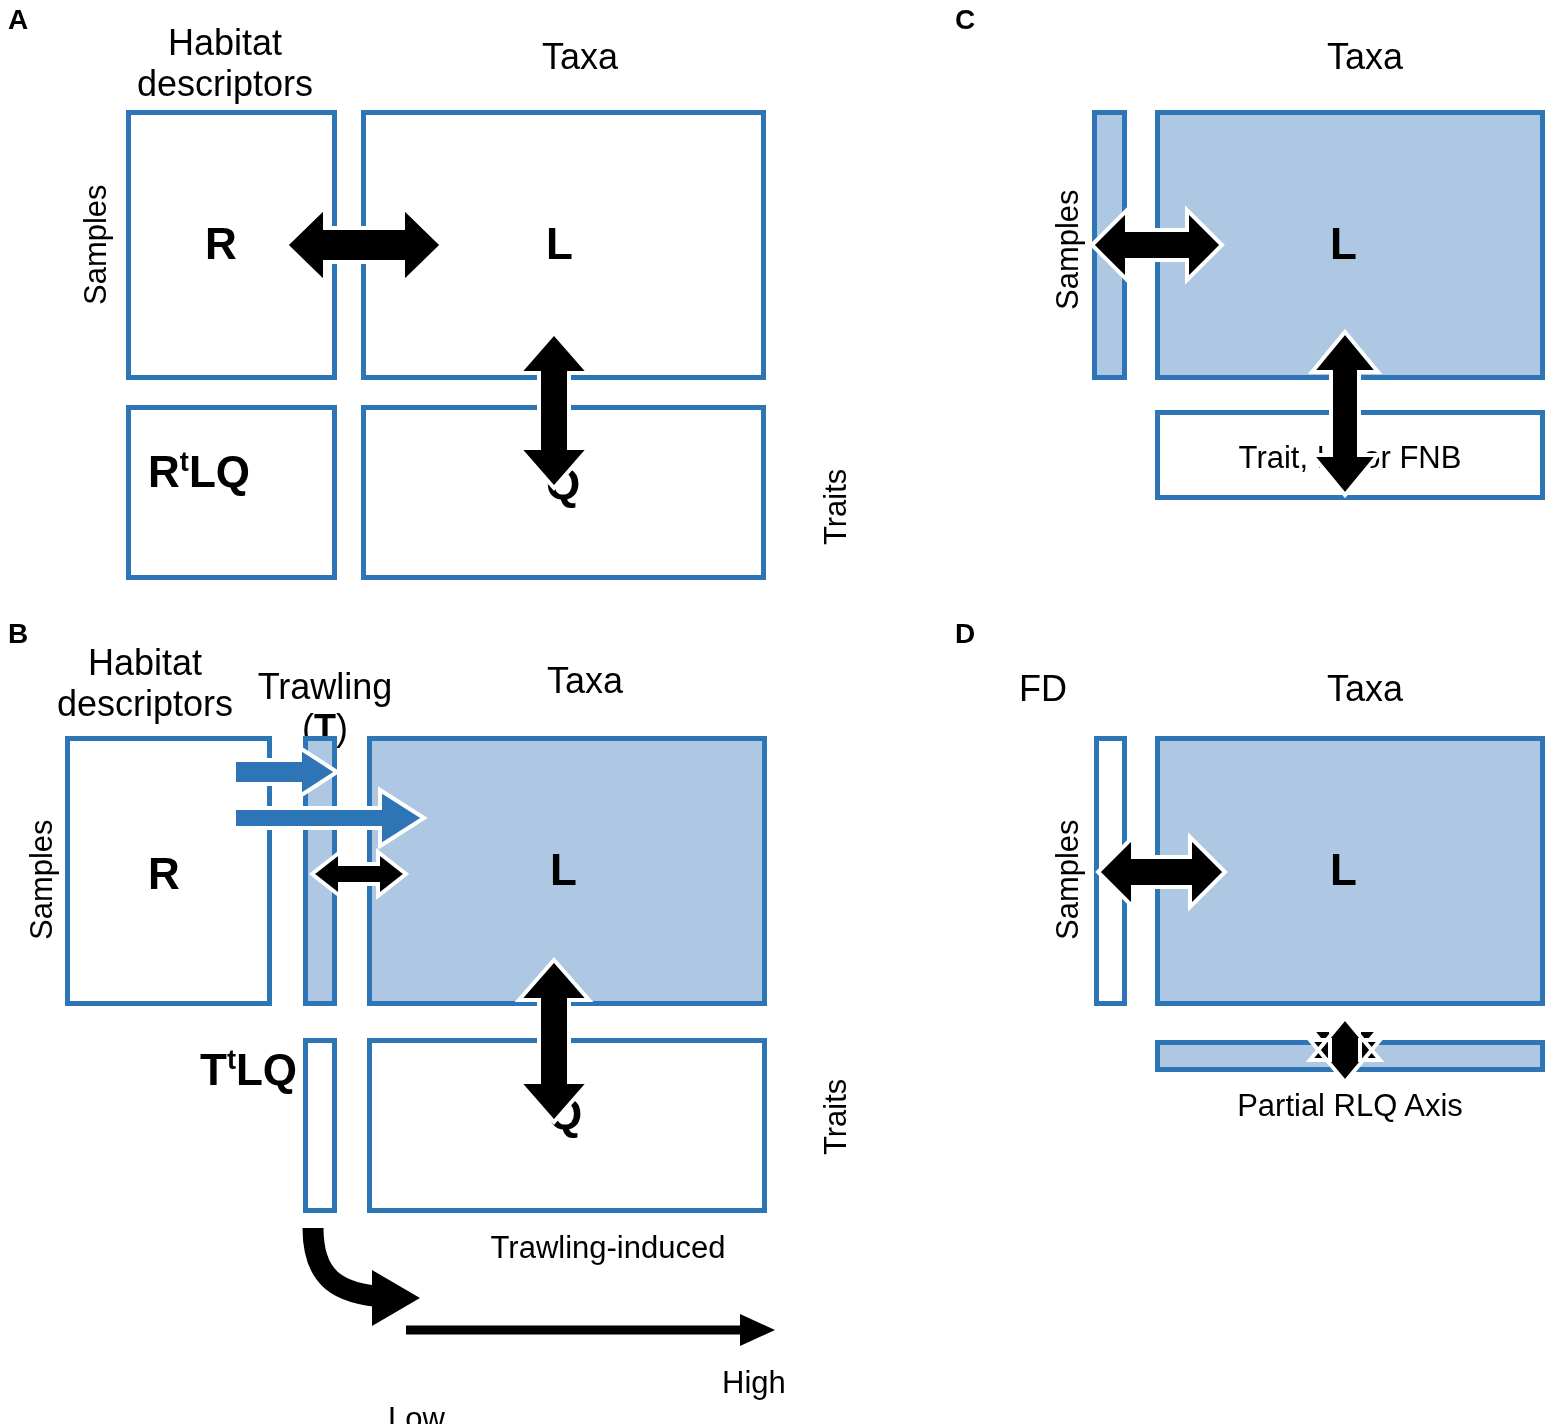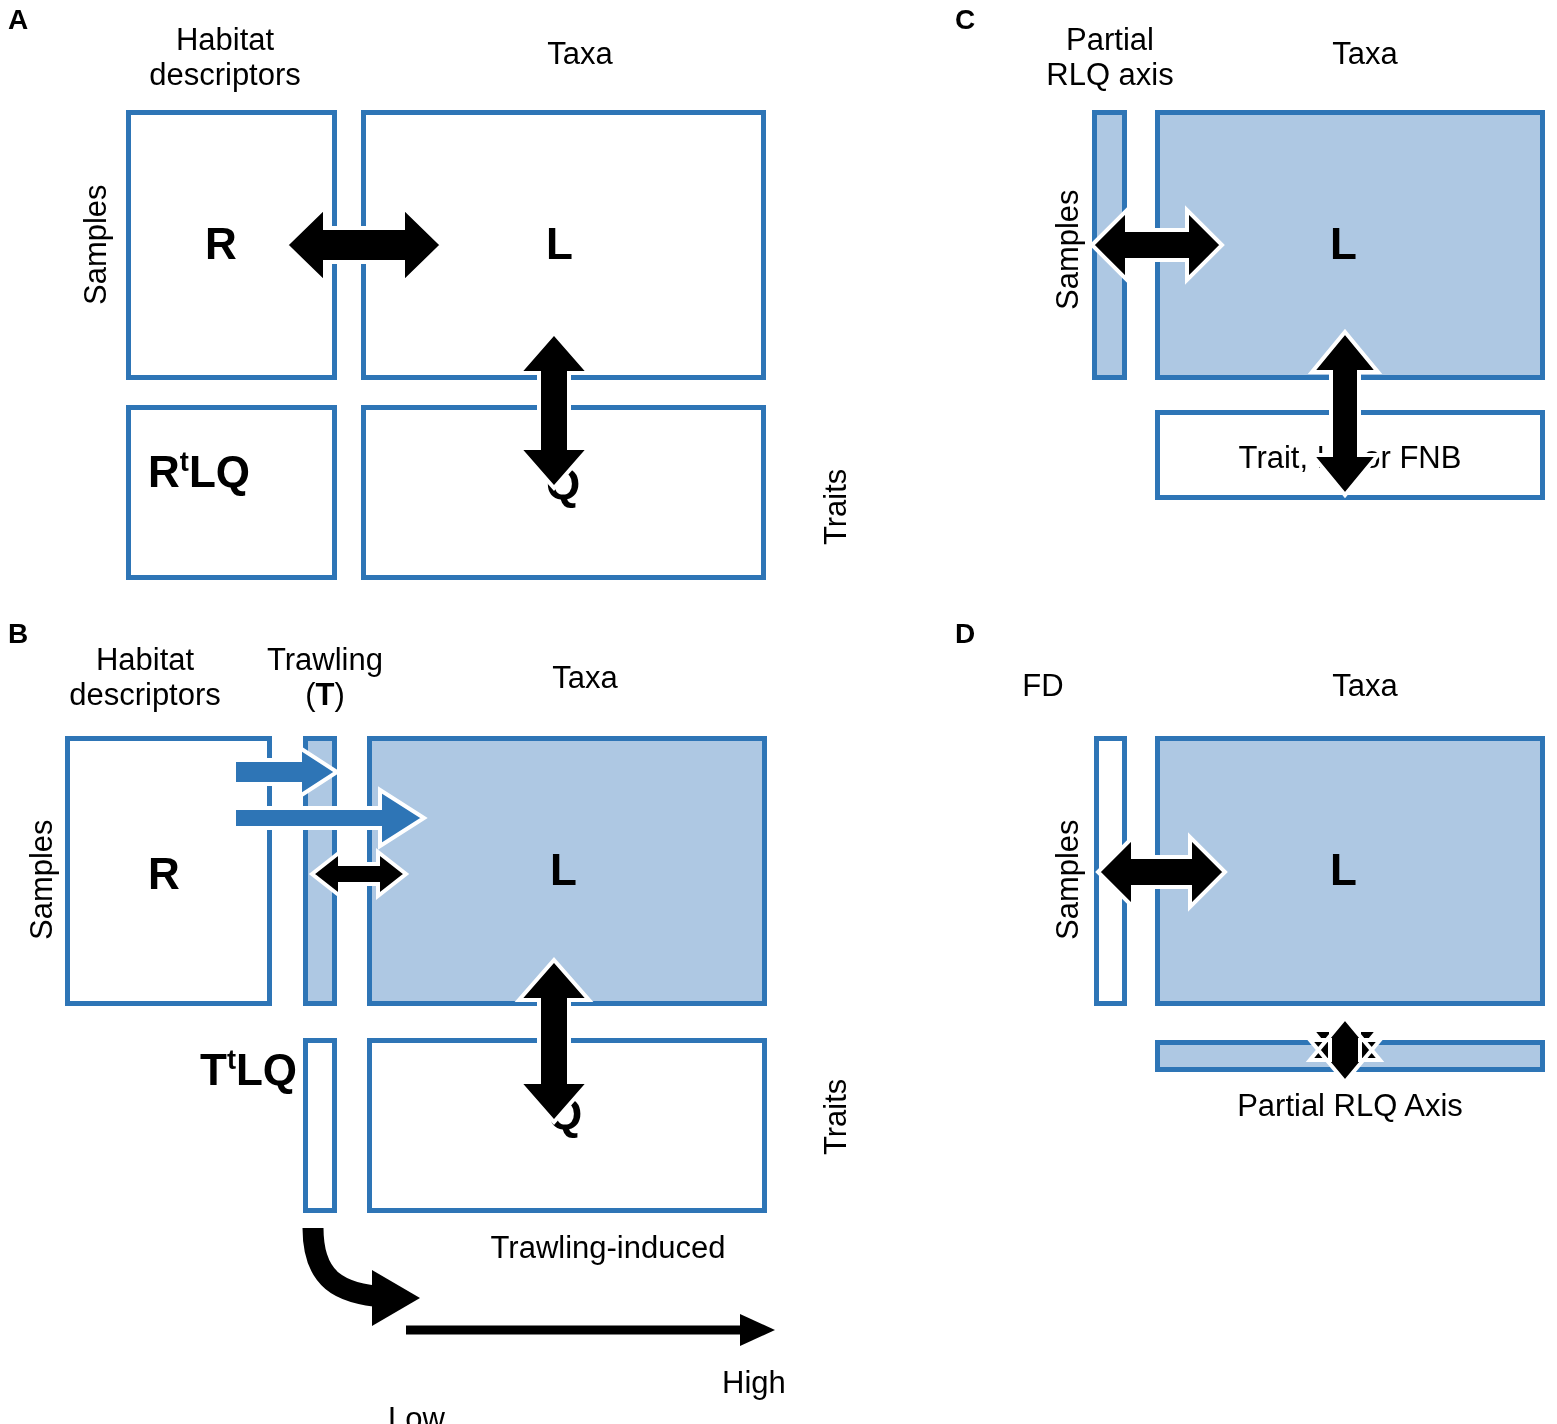--- a/index.html
+++ b/index.html
@@ -45,21 +45,21 @@
     color: #000;
     white-space: nowrap;
   }
   .mat-label sup {
     font-size: 0.62em;
     vertical-align: super;
     line-height: 0;
   }
   .col-head {
     position: absolute;
-    font-size: 31px;
+    font-size: 36px;
     line-height: 1.14;
     text-align: center;
     color: #000;
   }
   .col-head b { font-weight: bold; }
   .side-label {
     position: absolute;
     font-size: 31px;
     line-height: 1;
     color: #000;
@@ -130,21 +130,21 @@
   <div class="box" style="left:361px; top:405px; width:405px; height:175px;"></div>
   <div class="mat-label" style="left:546px; top:462px;">Q</div>
 
   <div class="panel-letter" style="left:8px; top:620px;">B</div>
 
   <div class="col-head" style="left:20px; top:642px; width:250px;">
     <span>Habitat</span><br>
     <span>descriptors</span>
   </div>
 
-  <div class="col-head" style="left:250px; top:642px; width:150px;">
+  <div class="col-head" style="left:250px; top:666px; width:150px;">
     <span>Trawling</span><br>
     <span><span>(</span><b>T</b><span>)</span></span>
   </div>
 
   <div class="col-head" style="left:400px; top:660px; width:370px;">Taxa</div>
 
   <div class="side-label left-rot" style="left:26px; top:940px;">Samples</div>
 
   <div class="side-label left-rot" style="left:820px; top:1155px;">Traits</div>
 
@@ -164,24 +164,20 @@
 
   <div class="caption-text" style="left:418px; top:1230px; width:380px;">
     <span>Trawling-induced</span><br>
   </div>
 
   <div class="gradient-end" style="left:388px; top:1367px;margin-top:36px;">Low</div>
   <div class="gradient-end" style="left:722px; top:1367px;">High</div>
 
   <div class="panel-letter" style="left:955px; top:6px;">C</div>
 
-  <div class="col-head" style="left:1000px; top:22px; width:220px;">
-    <span>Partial</span><br>
-    <span>RLQ axis</span>
-  </div>
 
   <div class="col-head" style="left:1200px; top:36px; width:330px;">Taxa</div>
 
   <div class="side-label left-rot" style="left:1052px; top:310px;">Samples</div>
 
   <div class="box filled" style="left:1092px; top:110px; width:35px; height:270px;"></div>
 
   <div class="box filled" style="left:1155px; top:110px; width:390px; height:270px;"></div>
   <div class="mat-label" style="left:1330px; top:222px;">L</div>
 

